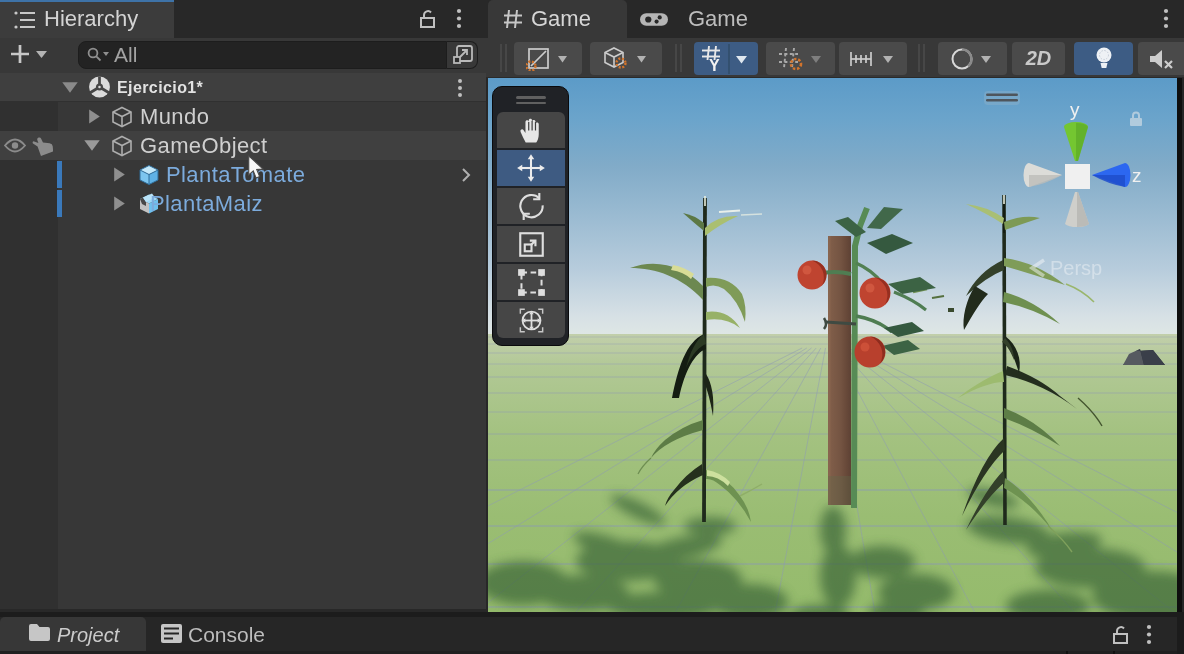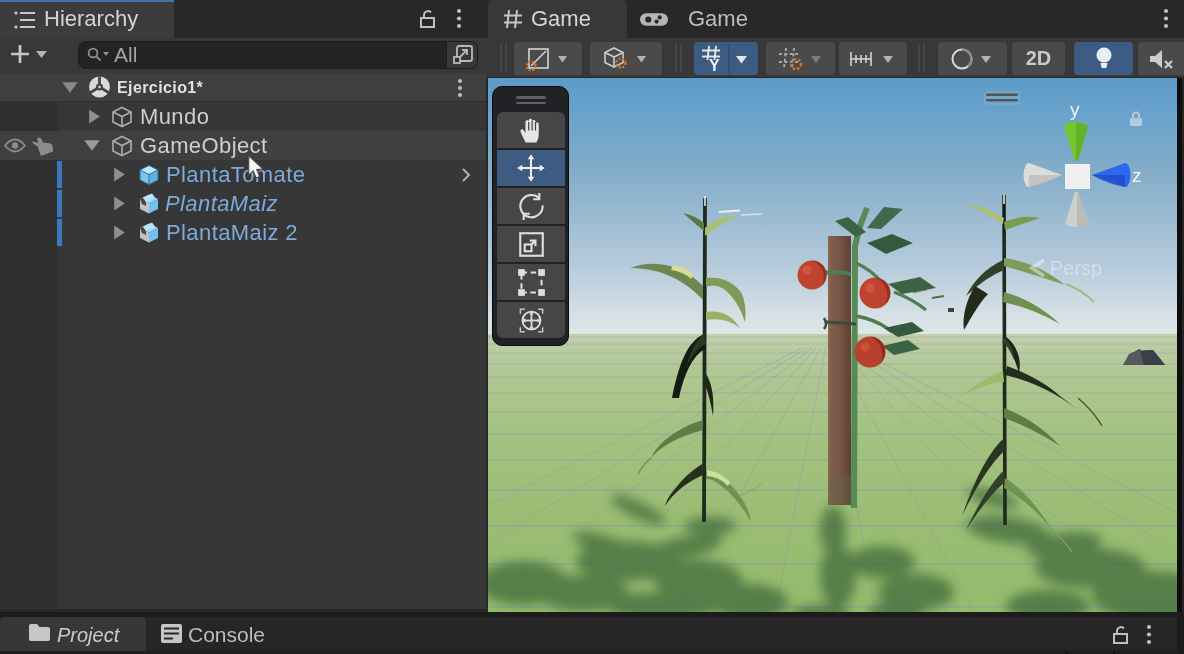--- a/index.html
+++ b/index.html
@@ -164,37 +164,23 @@
     <svg class="abs" style="left:113px; top:6px;" width="13" height="17" viewBox="0 0 11 14">
         <path d="M1 1 L10 7 L1 13 Z" fill="#8f8f8f"></path>
       </svg>
     <svg class="abs" style="left:138px; top:4px;" width="22" height="22" viewBox="0 0 22 22">
       <path d="M2 6 L11 10.5 L20 6 L11 1.5 Z" fill="#9fd9f7"></path>
       <path d="M2 6 L11 10.5 V20.5 L2 16 Z" fill="#c2c2c2"></path>
       <path d="M11 10.5 L20 6 V16 L11 20.5 Z" fill="#6fc1ee"></path>
       <path d="M2 6 L5 4.5 L8 9 L8 13 L4 11 Z" fill="#474747"></path>
       <path d="M5 4.5 L14 0.5 L17 4.5 L8 9 Z" fill="#b9e3f8"></path>
     </svg>
-    <div class="rowtxt blue" style="left:165px;font-style:italic;">PlantaMaiz</div>
-  </div>
-
-  <div class="row" style="top:218px;">
-    <div class="abs" style="left:57px; top:1px; width:5px; height:27px; background:#3a79bb;"></div>
-    <svg class="abs" style="left:113px; top:6px;" width="13" height="17" viewBox="0 0 11 14">
-        <path d="M1 1 L10 7 L1 13 Z" fill="#8f8f8f"></path>
-      </svg>
-    <svg class="abs" style="left:138px; top:4px;" width="22" height="22" viewBox="0 0 22 22">
-      <path d="M2 6 L11 10.5 L20 6 L11 1.5 Z" fill="#9fd9f7"></path>
-      <path d="M2 6 L11 10.5 V20.5 L2 16 Z" fill="#c2c2c2"></path>
-      <path d="M11 10.5 L20 6 V16 L11 20.5 Z" fill="#6fc1ee"></path>
-      <path d="M2 6 L5 4.5 L8 9 L8 13 L4 11 Z" fill="#474747"></path>
-      <path d="M5 4.5 L14 0.5 L17 4.5 L8 9 Z" fill="#b9e3f8"></path>
-    </svg>
-    <div class="rowtxt blue" style="left:166px;">PlantaMaiz 2</div>
-  </div>
+    <div class="rowtxt blue" style="left:150px;">PlantaMaiz</div>
+  </div>
+
 
   <svg class="abs" style="left:246px; top:155px; z-index:50;" width="20" height="29" viewBox="0 0 22 32">
     <path d="M3 1 L3 22 L8 17.5 L11.2 25.5 L15 23.8 L11.8 16 L18.8 15.5 Z" fill="#f8f8f8" stroke="#4a4a4a" stroke-width="1.2"></path>
   </svg>
   <div class="abs" id="searchbox"></div>
   <div class="abs" id="searchbtn"></div>
   <div class="abs" id="sceneTabBar"></div>
   <div class="abs" id="sceneTab"></div>
 
   <svg class="abs" style="left:503px; top:9px;" width="20" height="20" viewBox="0 0 20 20">
@@ -290,21 +276,21 @@
   </div>
 
   <div class="tbtn" style="left:938px; width:69px;">
     <svg width="48" height="26" viewBox="0 0 48 26">
       <circle cx="13" cy="13" r="9.5" fill="none" stroke="#d8d8d8" stroke-width="2"></circle>
       <path d="M13 3.5 a9.5 9.5 0 0 1 6 16.8" fill="none" stroke="#8a8a8a" stroke-width="2.5"></path>
       <path d="M32 10 h10 l-5 7 Z" fill="#b2b2b2"></path>
     </svg>
   </div>
 
-  <div class="tbtn" style="left:1012px; width:53px; color:#c9c9c9; font-size:20px; font-weight:bold;">2D</div>
+  <div class="tbtn" style="left:1012px; width:53px; color:#c9c9c9; font-size:20px; font-weight:bold;font-style:italic;">2D</div>
 
   <div class="tbtn sel" style="left:1074px; width:59px;">
     <svg width="20" height="26" viewBox="0 0 20 26">
       <circle cx="10" cy="9" r="7.5" fill="#eef1f5"></circle>
       <path d="M6.5 17 h7 l-1.2 5 h-4.6 Z" fill="#eef1f5"></path>
       <circle cx="10" cy="9" r="4.5" fill="none" stroke="#c3cbd6" stroke-width="1" stroke-dasharray="1.5 1.5"></circle>
     </svg>
   </div>
 
   <div class="tbtn" style="left:1138px; width:46px; border-radius:4px 0 0 4px;">

